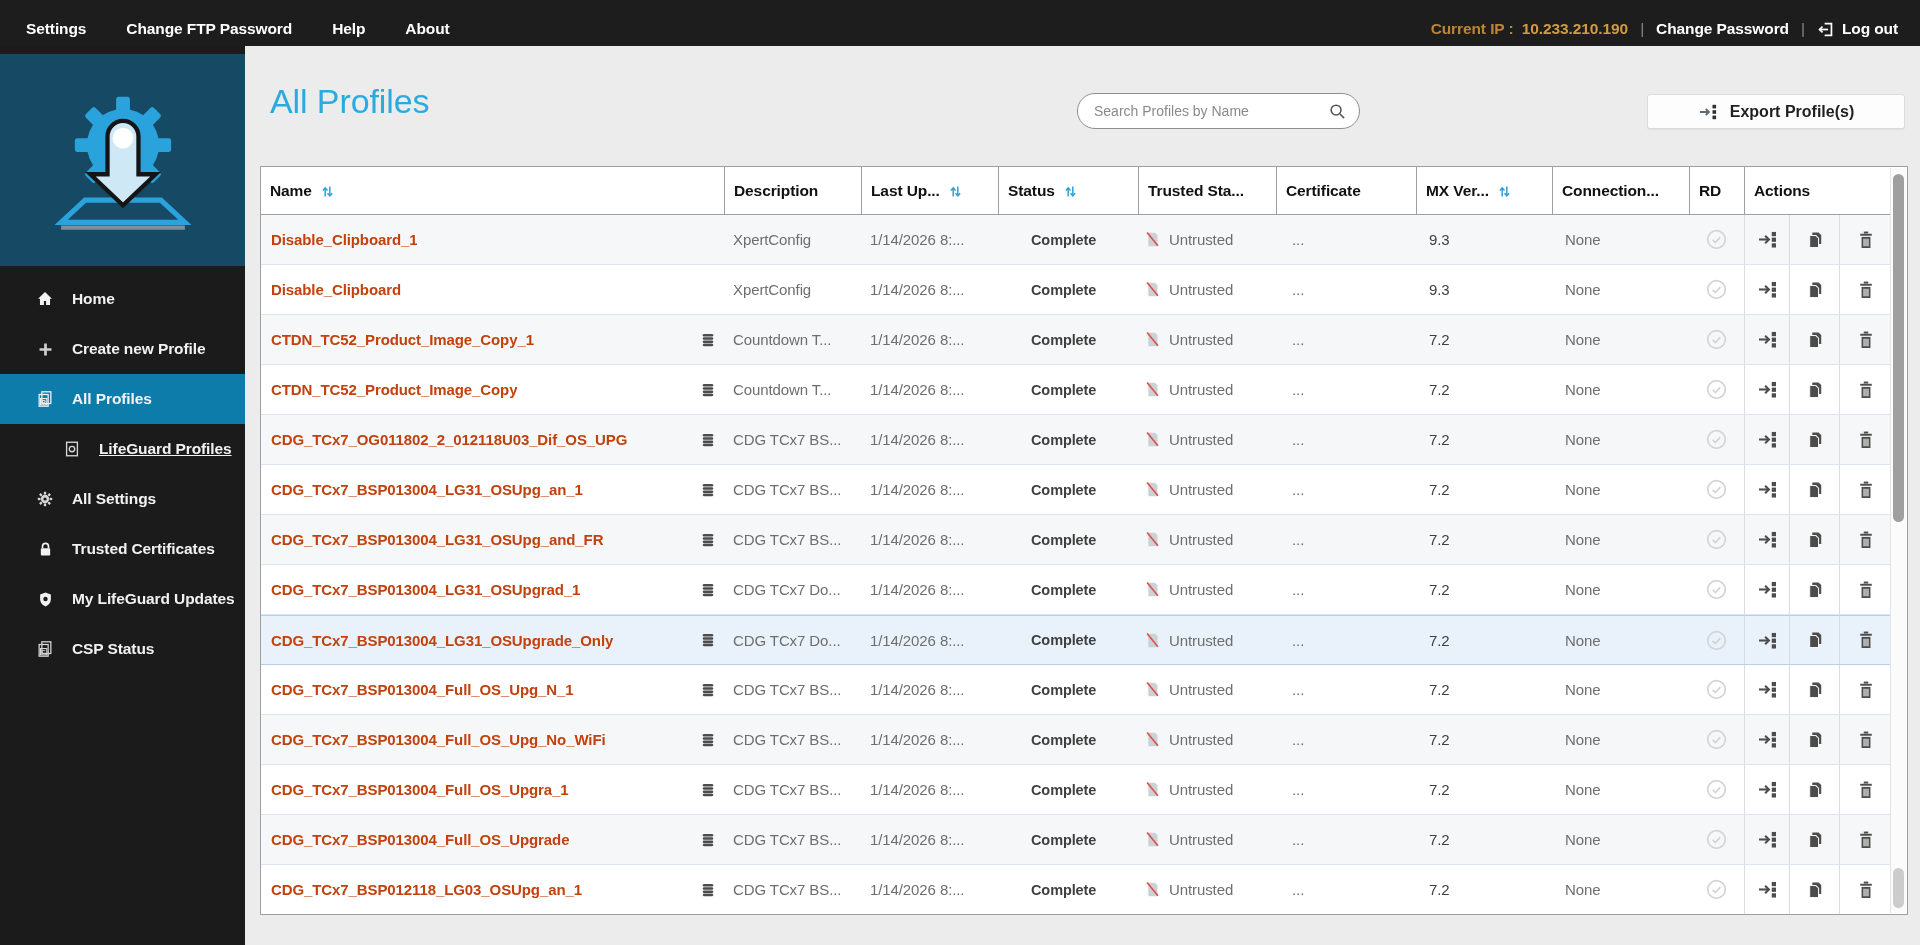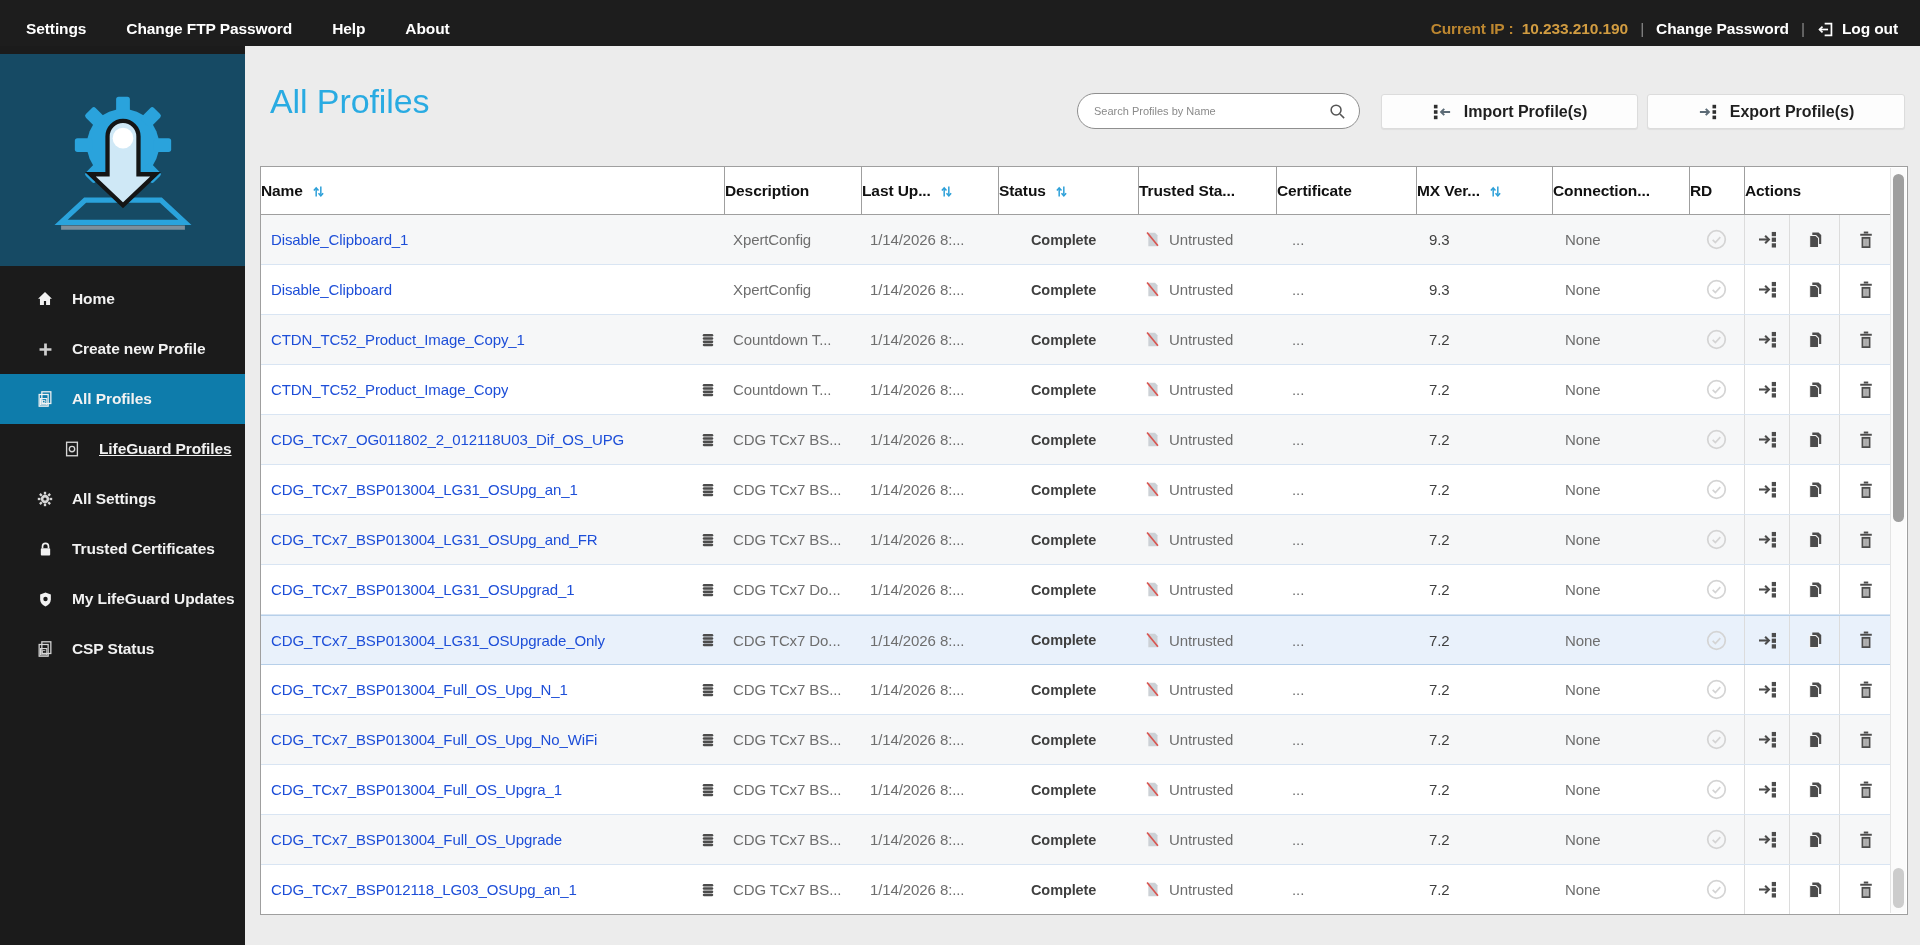--- a/index.html
+++ b/index.html
@@ -30,49 +30,49 @@
   .nav-item.indent{padding-left:62px;text-decoration:underline;}
   .nav-icon{width:20px;display:flex;justify-content:center;}
 
   
   .main{position:absolute;left:245px;top:46px;right:0;bottom:0;background:#ececec;}
   .page-title{position:absolute;left:25px;top:36px;margin:0;font-size:34px;font-weight:400;
               color:#29abe2;}
   .search-box{position:absolute;left:832px;top:47px;width:283px;height:36px;background:#fff;
               border:1px solid #8f8f8f;border-radius:18px;display:flex;align-items:center;
               padding:0 12px 0 14px;box-sizing:border-box;}
-  .search-box input{border:none;outline:none;flex:1;font-size:11px;color:#333;background:transparent;
+  .search-box input{border:none;outline:none;flex:1;font-size:14px;color:#333;background:transparent;
               font-family:inherit;min-width:0;}
   .search-box input::placeholder{color:#8a8a8a;}
   .btn{position:absolute;top:48px;height:35px;background:#fdfdfd;border:1px solid #dcdcdc;border-radius:3px;
        display:flex;align-items:center;justify-content:center;gap:12px;font-weight:bold;font-size:16px;
        color:#1f1f1f;font-family:inherit;cursor:pointer;box-shadow:0 1px 1px rgba(0,0,0,0.06);}
   .btn-import{left:1136px;width:257px;}
   .btn-export{left:1402px;width:258px;}
 
   
   .table{position:absolute;left:15px;top:120px;width:1648px;height:749px;background:#fff;
          border:1px solid #9f9f9f;box-sizing:border-box;
          --cols:463px 137px 137px 140px 138px 140px 136px 137px 55px 45px 50px 53px;}
   .thead{display:grid;grid-template-columns:var(--cols);width:1631px;height:48px;background:#fff;
          border-bottom:1px solid #9f9f9f;box-sizing:border-box;}
-  .hcell{display:flex;align-items:center;gap:9px;font-size:15.5px;font-weight:bold;
+  .hcell{display:flex;align-items:center;padding-left:9px;gap:9px;font-size:15.5px;font-weight:bold;
          color:#111;border-left:1px solid #9f9f9f;box-sizing:border-box;overflow:hidden;white-space:nowrap;}
   .hcell:first-child{border-left:none;}
   .c-actions{grid-column:span 3;}
   .sort{display:flex;margin-top:1px;}
 
   .tbody{position:absolute;top:48px;left:0;width:1631px;bottom:0;overflow:hidden;}
   .trow{display:grid;grid-template-columns:var(--cols);height:50px;border-bottom:1px solid #d9e5f3;
         box-sizing:border-box;background:#fff;}
   .trow:nth-child(odd){background:#f6f7f8;}
   .trow.highlighted{background:#e9f1fb;border-top:1px solid #b7d0ea;border-bottom:1px solid #b7d0ea;}
   .cell{display:flex;align-items:center;font-size:15px;color:#6e6e6e;box-sizing:border-box;
         overflow:hidden;white-space:nowrap;}
-  .name-cell{padding:0 9px 0 10px;color:#1d4ed8;font-weight:normal;gap:8px;}
+  .name-cell{padding:0 9px 0 10px;color:#c2410c;font-weight:bold;gap:8px;}
   .name-cell .nm{overflow:hidden;text-overflow:ellipsis;}
   .db-ic{margin-left:auto;display:flex;}
   .desc-cell,.date-cell{padding-left:9px;}
   .status-cell{padding-left:33px;font-weight:bold;color:#3f3f3f;font-size:14.5px;}
   .trusted-cell{padding-left:7px;gap:9px;}
   .cert-cell{padding-left:16px;}
   .mx-cell{padding-left:13px;color:#3f3f3f;}
   .conn-cell{padding-left:13px;}
   .rd-cell{justify-content:center;}
   .act-cell{justify-content:center;border-left:1px solid #dcdcdc;cursor:pointer;}
@@ -244,34 +244,20 @@
 
     <div class="search-box">
       <input placeholder="Search Profiles by Name" style="">
       <span style="display:flex;">
           <svg viewBox="0 0 20 20" width="19" height="19">
             <circle cx="8.5" cy="8.5" r="5.2" fill="none" stroke="#555" stroke-width="1.6"></circle>
             <line x1="12.6" y1="12.6" x2="17" y2="17" stroke="#555" stroke-width="1.6"></line>
           </svg>
         </span>
     </div>
-    <button class="btn btn-import">
-      <span style="display:flex;">
-          <svg viewBox="0 0 22 20" width="20" height="18">
-            <g fill="#2f2f2f">
-              <rect x="2" y="2" width="4" height="4"></rect>
-              <rect x="2" y="8" width="4" height="4"></rect>
-              <rect x="2" y="14" width="4" height="4"></rect>
-            </g>
-            <path d="M20 10H10" stroke="#5c6b76" stroke-width="2.2" fill="none"></path>
-            <path d="M13.5 6.5 10 10l3.5 3.5" fill="none" stroke="#5c6b76" stroke-width="2.2"></path>
-          </svg>
-        </span>
-      <span>Import Profile(s)</span>
-    </button>
     <button class="btn btn-export">
       <span style="display:flex;">
           <svg viewBox="0 0 22 20" width="20" height="18">
             <g fill="#2f2f2f">
               <rect x="16" y="2" width="4" height="4"></rect>
               <rect x="16" y="8" width="4" height="4"></rect>
               <rect x="16" y="14" width="4" height="4"></rect>
             </g>
             <path d="M2 10h10" stroke="#5c6b76" stroke-width="2.2" fill="none"></path>
             <path d="M8.5 6.5 12 10l-3.5 3.5" fill="none" stroke="#5c6b76" stroke-width="2.2"></path>

